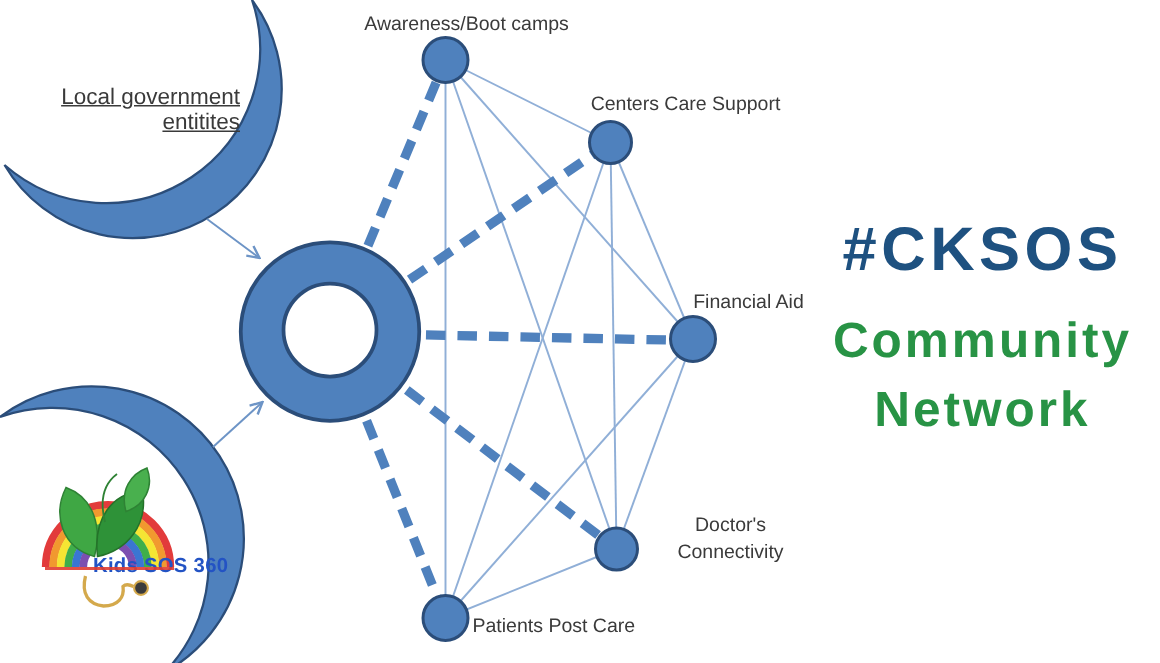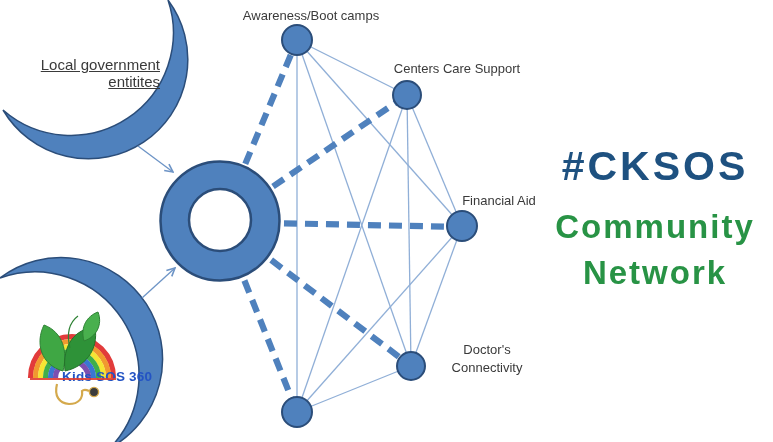--- a/index.html
+++ b/index.html
@@ -113,20 +113,21 @@
     </g>
   </svg>
 
   <div class="lbl r gov-lbl">Local government
 entitites</div>
   <div class="lbl c awareness-lbl">Awareness/Boot camps</div>
   <div class="lbl c healthcare-lbl">Centers Care Support</div>
   <div class="lbl c financial-lbl">Financial Aid</div>
   <div class="lbl doctors-lbl">Doctor's
 Connectivity</div>
+  <div class="lbl patients-lbl">Patients Post Care</div>
 
   <div class="logo-text">Kids SOS 360</div>
   <div class="logo-strike"></div>
 
   <div class="heading">
     <div class="hash">#CKSOS</div>
     <div class="sub">Community
 Network</div>
   </div>
 

